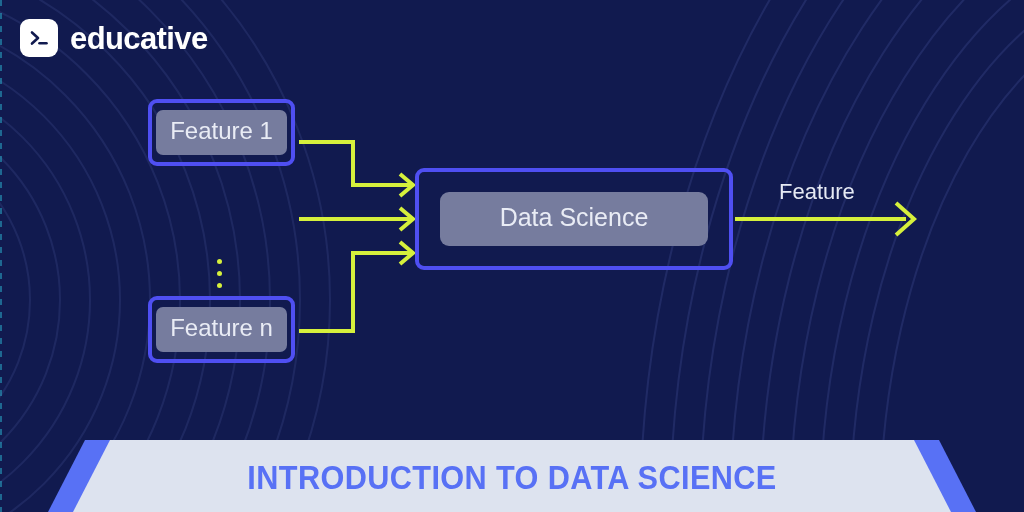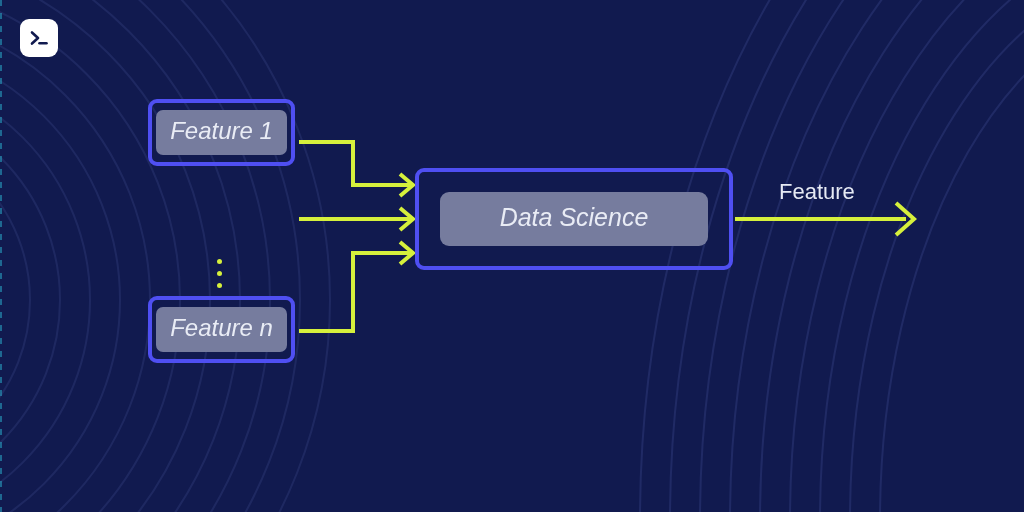--- a/index.html
+++ b/index.html
@@ -55,21 +55,20 @@
 
   
   .node {
     position: absolute;
     border: 4px solid #4f4ff2;
     border-radius: 9px;
     background: transparent;
     display: flex;
     align-items: center;
     justify-content: center;
-    font-style: italic;
   }
   .node-chip {
     background: #767c9e;
     border-radius: 7px;
     color: #e9ecf5;
     font-size: 24px;
     line-height: 1;
     padding: 9px 14px 12px 14px;
     white-space: nowrap;
   }
@@ -176,20 +175,21 @@
     <line x1="1" y1="0" x2="1" y2="512" stroke="#2aa8c8" stroke-width="2" stroke-dasharray="6 7" opacity="0.55"></line>
   </svg>
 
   <div class="logo">
     <div class="logo-mark">
       <svg width="24" height="24" viewBox="0 0 24 24" aria-hidden="true">
         <path d="M5 6.5 L11 12 L5 17.5" fill="none" stroke="#111a4f" stroke-width="2.6" stroke-linecap="round" stroke-linejoin="round"></path>
         <line x1="12.5" y1="17.2" x2="19.5" y2="17.2" stroke="#111a4f" stroke-width="2.6" stroke-linecap="round"></line>
       </svg>
     </div>
+    <div class="logo-text">educative</div>
   </div>
 
   <svg class="wires" width="1024" height="512" viewBox="0 0 1024 512" aria-hidden="true">
     <g fill="none" stroke="#d6f03c" stroke-width="4" stroke-linecap="butt" stroke-linejoin="miter">
 
       <path d="M299 142 L353 142 L353 185 L410 185"></path>
 
       <path d="M299 219 L410 219"></path>
 
       <path d="M299 331 L353 331 L353 253 L410 253"></path>
@@ -219,14 +219,21 @@
   <div class="node" id="node-ds">
     <div class="node-chip rounded-more">Data Science</div>
   </div>
 
   <div class="node" id="node-fn">
     <div class="node-chip">Feature n</div>
   </div>
 
   <div class="target-label">Feature</div>
 
+  <div class="banner">
+    <svg width="1024" height="72" viewBox="0 0 1024 72" aria-hidden="true">
+      <polygon points="85,0 939,0 976,72 48,72" fill="#5871f5"></polygon>
+      <polygon points="110,0 914,0 951,72 73,72" fill="#dde3ef"></polygon>
+    </svg>
+    <div class="banner-title">INTRODUCTION TO DATA SCIENCE</div>
+  </div>
 
 </div>
 
 </body></html>

